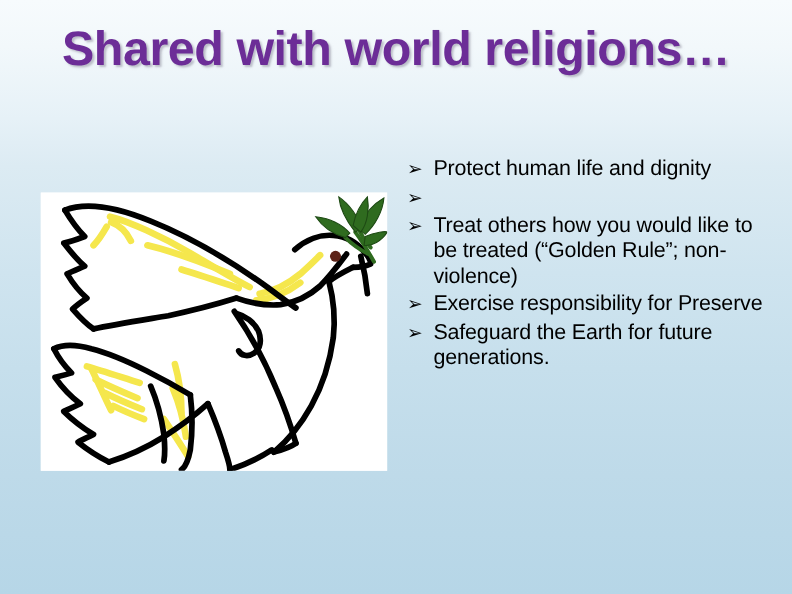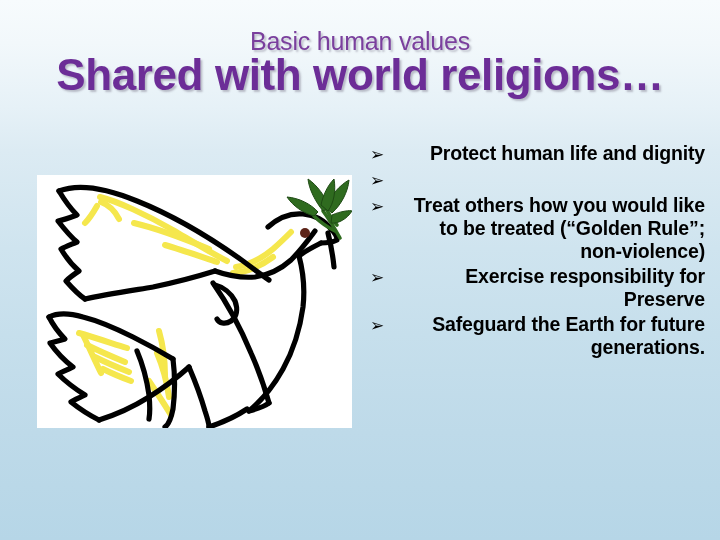--- a/index.html
+++ b/index.html
@@ -89,34 +89,32 @@
     font-size: 17px;
     line-height: 24px;
     color: #000000;
     text-align: left;
     padding-left: 1px;
   }
   .bullet-text {
     flex: 1 1 auto;
     font-family: "Liberation Sans", sans-serif;
     font-size: 19.5px;
-    font-weight: bold;
+    font-weight: normal;
     color: #000000;
     line-height: 23px;
     letter-spacing: -0.15px;
-    text-align: right;
   }
 </style>
 </head>
 <body>
 
 <div id="slide">
 
   <div id="title-block">
-    <div id="title-line1">Basic human values</div>
     <div id="title-line2">Shared with world religions…</div>
   </div>
 
   <div id="dove-figure">
     <svg viewBox="0 0 315 253" xmlns="http://www.w3.org/2000/svg">
       <rect x="0" y="0" width="315" height="253" fill="#ffffff"></rect>
 
       <g stroke="#f5e74d" stroke-width="6" fill="none" stroke-linecap="round" stroke-linejoin="round">
         <path d="M64 27 C 72 30, 78 36, 82 44"></path>
         <path d="M60 31 C 56 38, 52 44, 48 48"></path>

